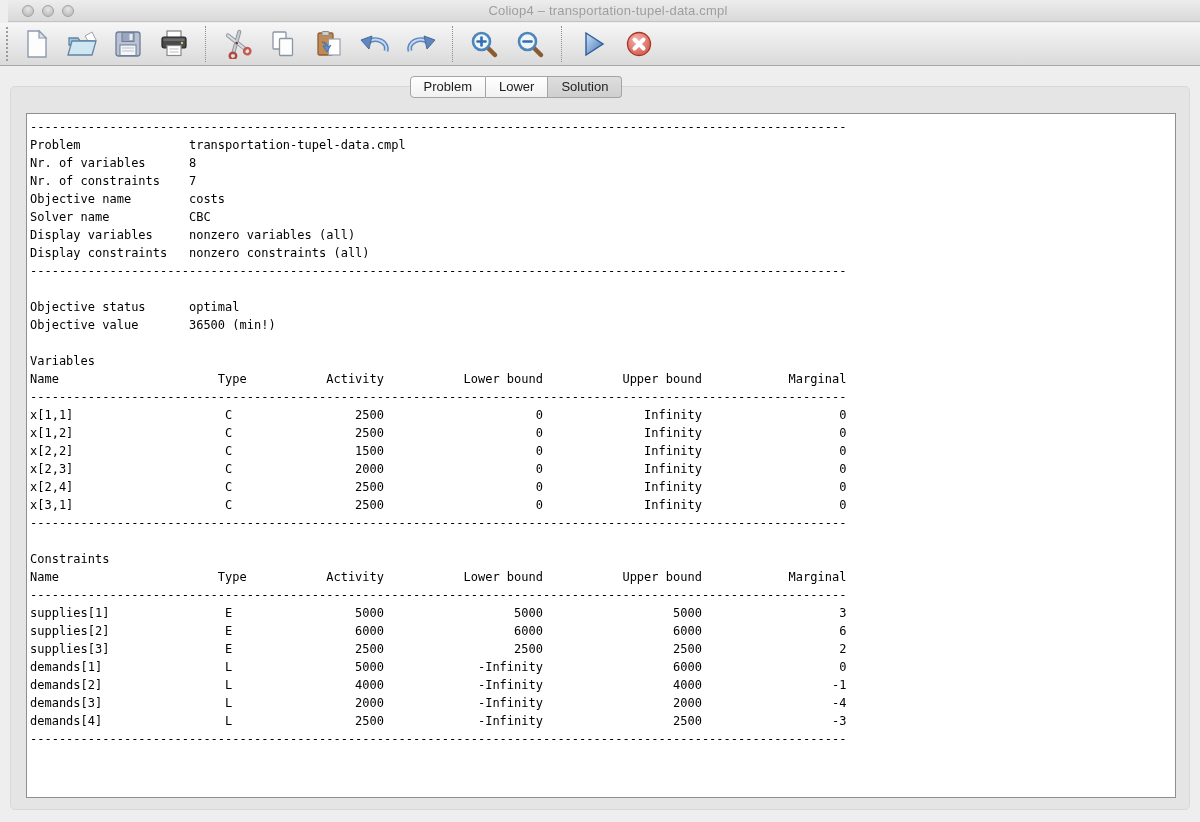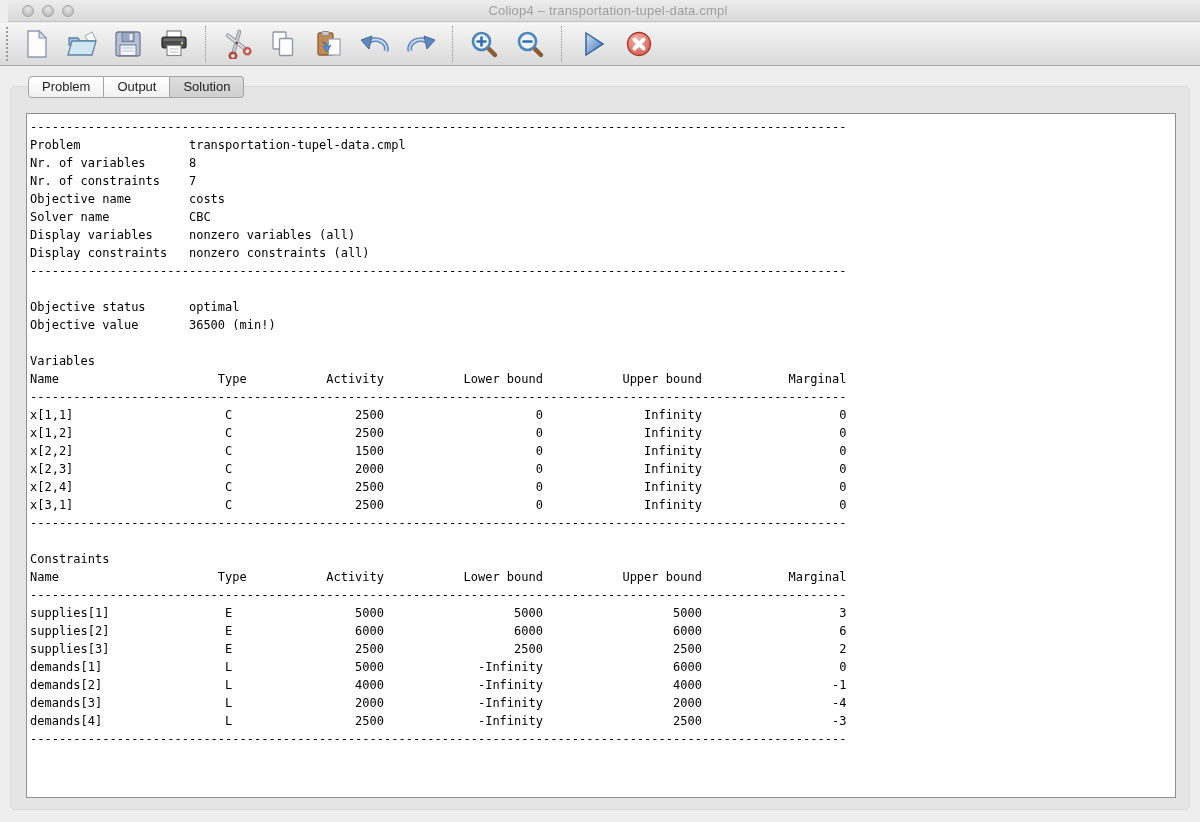--- a/index.html
+++ b/index.html
@@ -39,21 +39,21 @@
   .tb-btn {
     width:46px; height:40px; display:flex; align-items:center; justify-content:center;
     background:transparent; border:none; padding:0;
   }
   .tb-sep { width:1px; height:36px; border-left:1px dotted #8f8f8f; margin:0 8px; }
   .tb-icon { display:flex; }
 
   
   .tabs-row {
     position:absolute; top:76px; left:0; width:1032px;
-    display:flex; justify-content:flex-start; z-index:5;margin-left:28px;
+    display:flex; justify-content:center; z-index:5;
   }
   .tab {
     height:22px; line-height:20px; padding:0 13px; font-size:13px; color:#1c1c1c;
     background:linear-gradient(#ffffff,#f1f1f1);
     border:1px solid #a4a4a4; border-left:none;
     font-family:"Liberation Sans", sans-serif;
   }
   .tab.first { border-left:1px solid #a4a4a4; border-radius:4px 0 0 4px; }
   .tab.last  { border-radius:0 4px 4px 0; }
   .tab.active { background:linear-gradient(var(--tab-active-top,#dedede),var(--tab-active-bottom,#cfcfcf)); }
@@ -232,21 +232,21 @@
           <path d="M10.5 10.5 L19.5 19.5 M19.5 10.5 L10.5 19.5" stroke="#ffffff" stroke-width="4" stroke-linecap="round"></path>
         </svg>
       </span>
     </button>
   </div>
 
 <div class="panel"></div>
 
 <div class="tabs-row">
     <button class="tab first">Problem</button>
-    <button class="tab">Output</button>
+    <button class="tab">Lower</button>
     <button class="tab last active">Solution</button>
   </div>
 
 <div class="textview">
   <pre>-----------------------------------------------------------------------------------------------------------------
 Problem               transportation-tupel-data.cmpl
 Nr. of variables      8
 Nr. of constraints    7
 Objective name        costs
 Solver name           CBC

